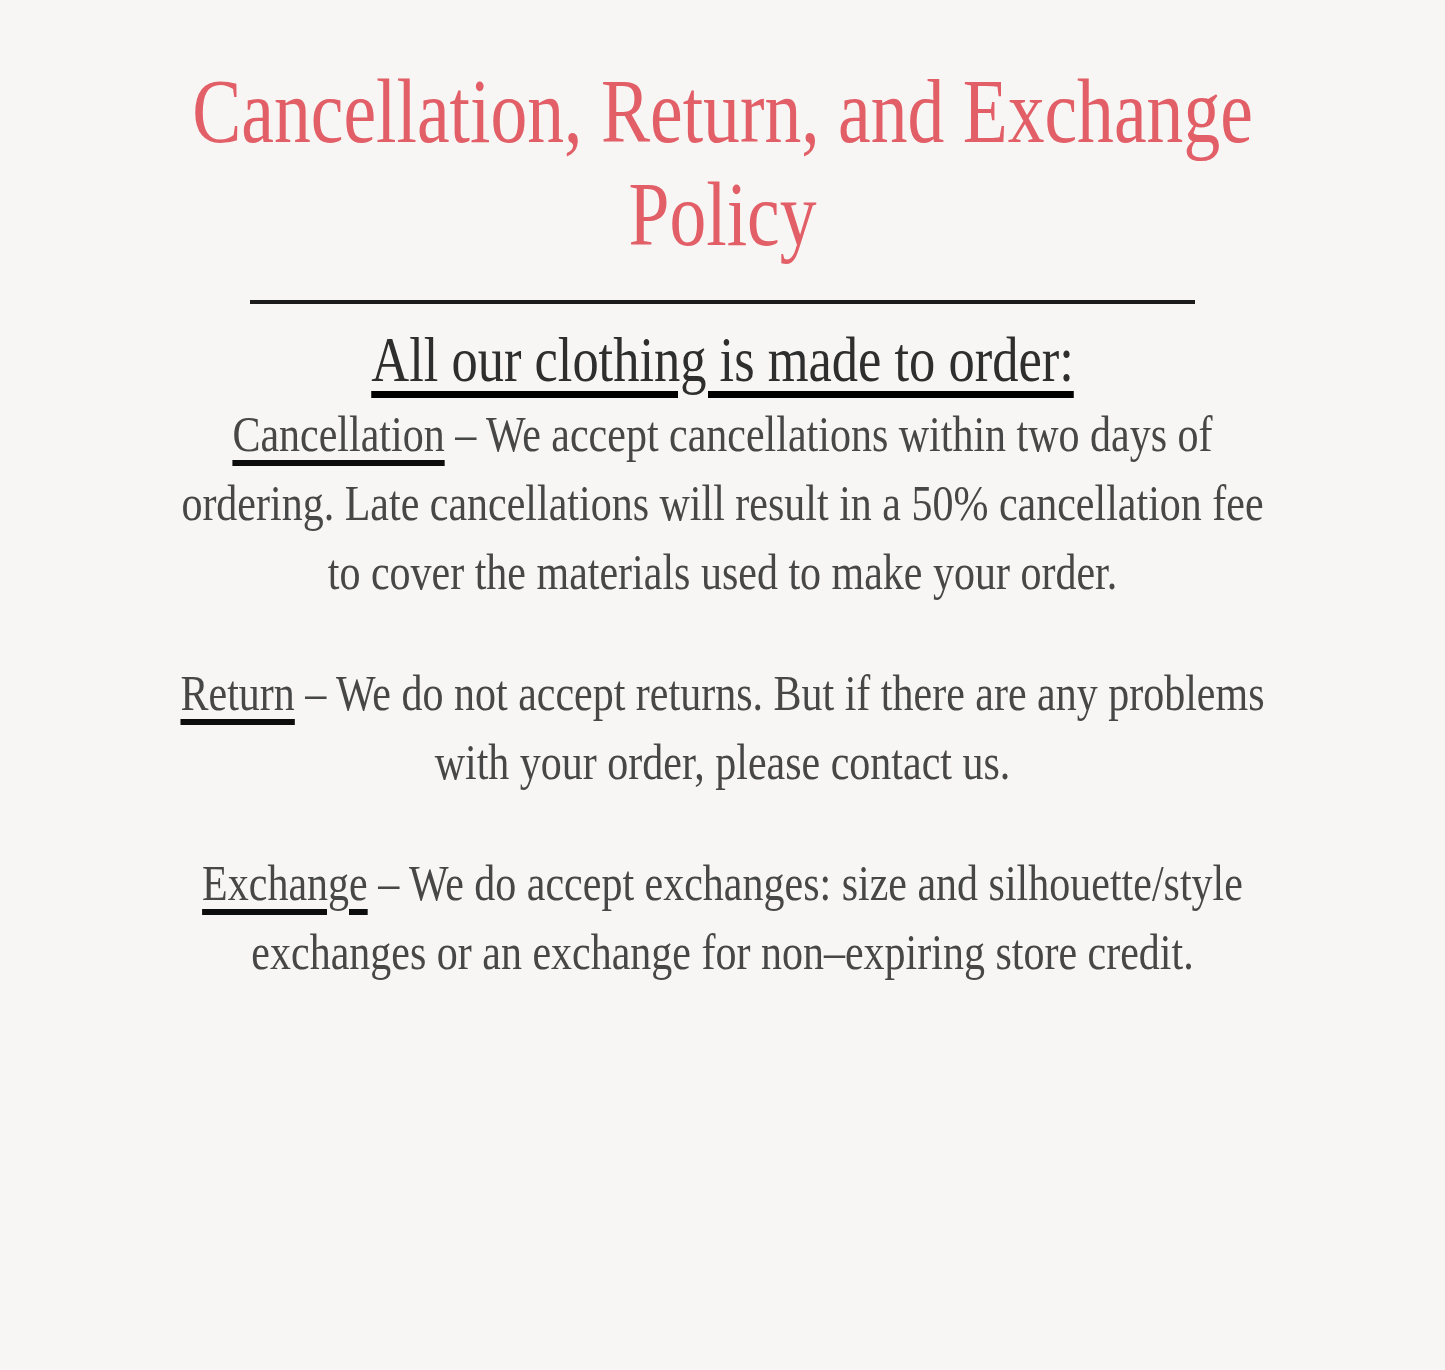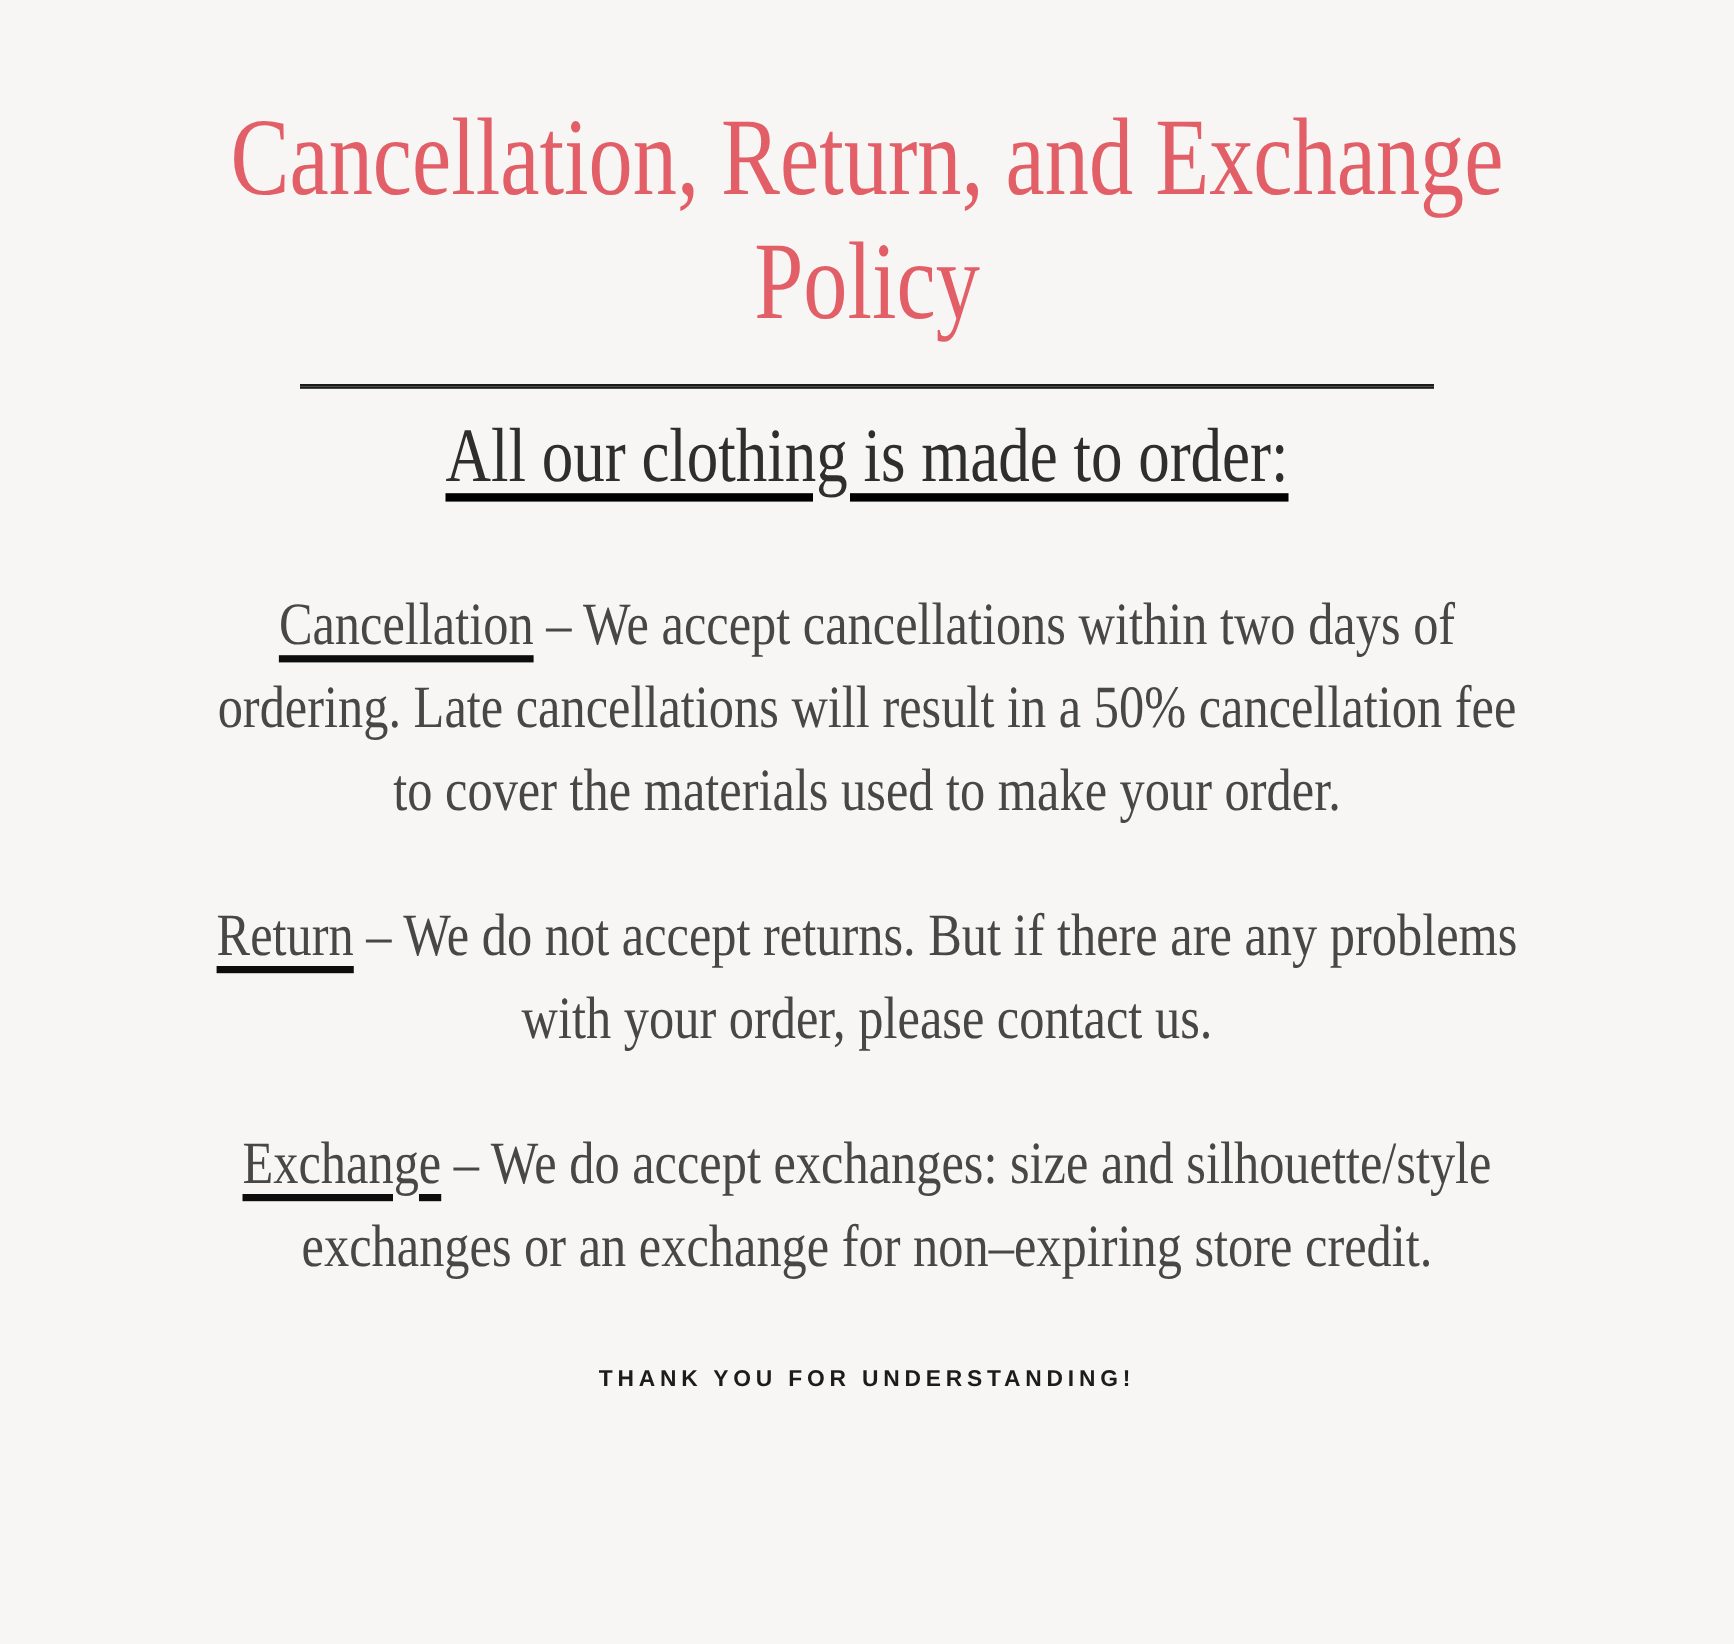--- a/index.html
+++ b/index.html
@@ -14,21 +14,21 @@
     height: 1370px;
     overflow: hidden;
   }
   body {
     background: var(--bg);
     font-family: "Liberation Serif", "DejaVu Serif", serif;
   }
   .sheet {
     width: 100%;
     height: 100%;
-    padding-top: 80px;
+    padding-top: 60px;
     text-align: center;
   }
   .title {
     font-weight: normal;
     font-size: 92px;
     line-height: 1.12;
     color: var(--accent);
     transform: scaleX(0.80);
     transform-origin: 50% 50%;
   }
@@ -51,21 +51,20 @@
     color: #2e2e2e;
     transform: scaleX(0.82);
     transform-origin: 50% 50%;
     white-space: nowrap;
     text-decoration: underline;
     text-decoration-thickness: 7px;
     text-underline-offset: 10px;
     text-decoration-color: #000000;
   }
   .policies {
-    margin-top: 66px;
   }
   .policy {
     font-size: 50px;
     line-height: 1.38;
     color: var(--ink);
     transform: scaleX(0.84);
     transform-origin: 50% 50%;
   }
   .policy + .policy {
     margin-top: 52px;
@@ -118,16 +117,15 @@
     </p>
 
     <p class="policy">
       <span class="pline"><span class="term">Exchange</span> <span>– We do accept exchanges: size and silhouette/style</span></span>
       <span class="pline">exchanges or an exchange for non–expiring store credit.</span>
     </p>
 
   </div>
 
   <div class="footer">
-    <div>THANK YOU FOR UNDERSTANDING!</div>
   </div>
 
 </div>
 
 </body></html>

